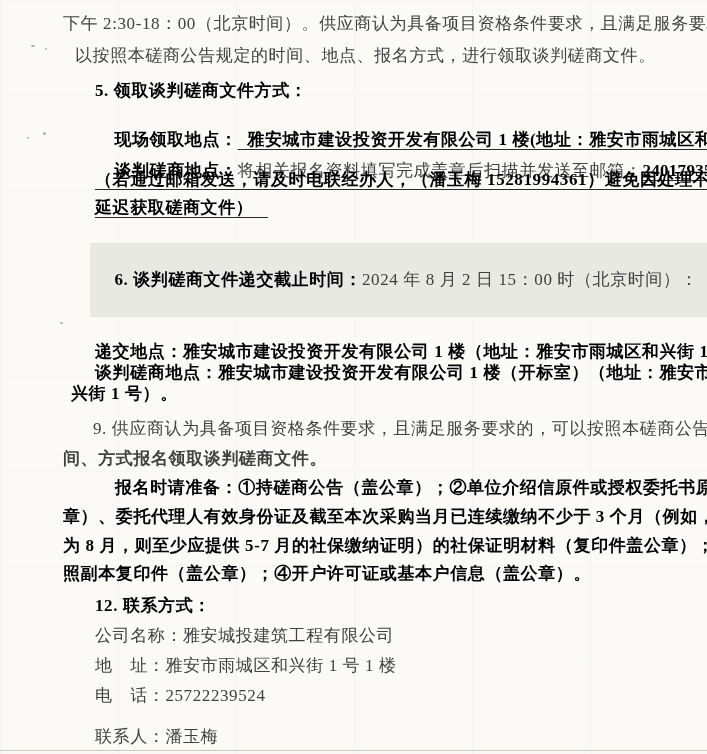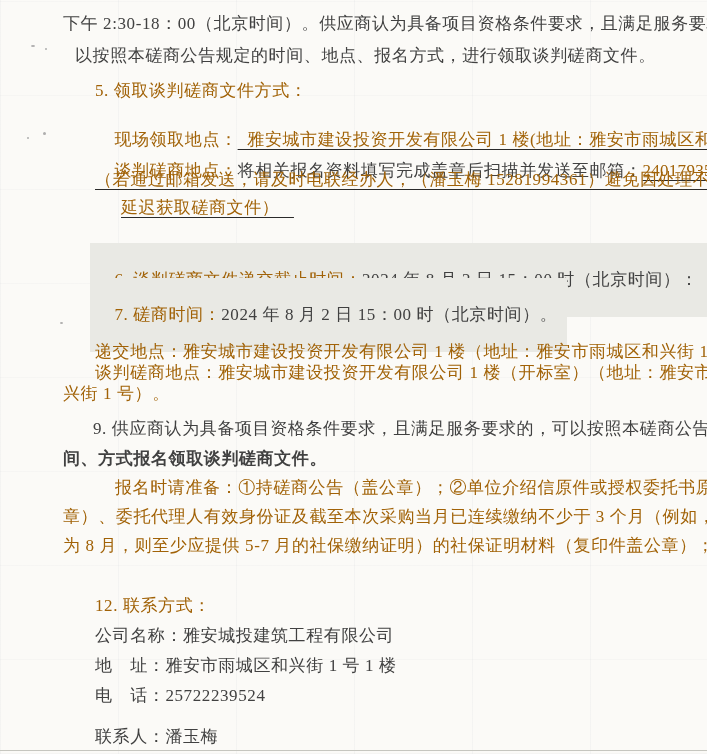--- a/index.html
+++ b/index.html
@@ -25,21 +25,21 @@
   }
   .line {
     position: absolute;
     white-space: pre;
     font-size: 17px;
     line-height: 21px;
     letter-spacing: 0.6px;
     color: #3d3d3d;
   }
   .rg { font-weight: 400; color: #414141; }
-  .bd { font-weight: 400; color: #a16207; }
+  .bd { font-weight: 700; color: #000000; }
   .ul {
     text-decoration: underline;
     text-underline-offset: 4px;
     text-decoration-thickness: 1.4px;
     text-decoration-color: #2a2a2a;
   }
   .hl {
     background: #e9e9e4;
     padding: 5px 10px 6px 5px;
   }
@@ -67,40 +67,38 @@
 
   <div class="line" style="top:108px; left:95px;">
     <span class="bd">现场领取地点：</span><span class="bd ul">  雅安城市建设投资开发有限公司 1 楼(地址：雅安市雨城区和兴街 1 号)。</span>
   </div>
 
   <div class="line" style="top:139px; left:95px;">
     <span class="bd">谈判磋商地点：</span><span class="rg">将相关报名资料填写完成盖章后扫描并发送至邮箱：</span><span class="bd ul email">2401793518@qq.com</span>
   </div>
 
   <div class="line bd ul" style="top:169px; left:95px;">（若通过邮箱发送，请及时电联经办人，（潘玉梅 15281994361）避免因处理不及时导致</div>
-  <div class="line bd ul" style="top:197px; left:95px;margin-left:26px;">延迟获取磋商文件）   </div>
+  <div class="line bd ul" style="top:197px; left:95px;">延迟获取磋商文件）   </div>
 
   <div class="line hl" style="top:243px; left:90px;">
     <span class="bd">6. 谈判磋商文件递交截止时间：</span><span class="rg">2024 年 8 月 2 日 15：00 时（北京时间）：</span>
   </div>
 
-  <div class="line hl" style="top:278px; left:90px;">
-    <span class="bd">7. 磋商时间：</span><span class="rg">2024 年 8 月 2 日 15：00 时（北京时间）。</span>
-  </div>
 
   <div class="line bd" style="top:341px; left:95px;">递交地点：雅安城市建设投资开发有限公司 1 楼（地址：雅安市雨城区和兴街 1 号）。</div>
   <div class="line bd" style="top:362px; left:95px;">谈判磋商地点：雅安城市建设投资开发有限公司 1 楼（开标室）（地址：雅安市雨城区和</div>
-  <div class="line bd" style="top:383px; left:63px;">兴街 1 号）。</div>
+  <div class="line bd" style="top:383px; left:71px;">兴街 1 号）。</div>
 
   <div class="line rg" style="top:418px; left:93px;">9. 供应商认为具备项目资格条件要求，且满足服务要求的，可以按照本磋商公告规定的时</div>
   <div class="line rg" style="top:448px; left:63px;font-weight:bold;">间、方式报名领取谈判磋商文件。</div>
 
   <div class="line bd" style="top:477px; left:115px;">报名时请准备：①持磋商公告（盖公章）；②单位介绍信原件或授权委托书原件（盖公</div>
   <div class="line bd" style="top:506px; left:63px;">章）、委托代理人有效身份证及截至本次采购当月已连续缴纳不少于 3 个月（例如，采购当月</div>
   <div class="line bd" style="top:535px; left:63px;">为 8 月，则至少应提供 5-7 月的社保缴纳证明）的社保证明材料（复印件盖公章）；③营业执</div>
+  <div class="line bd" style="top:563px; left:63px;">照副本复印件（盖公章）；④开户许可证或基本户信息（盖公章）。</div>
 
   <div class="line bd" style="top:595px; left:95px;">12. 联系方式：</div>
   <div class="line rg" style="top:625px; left:95px;">公司名称：雅安城投建筑工程有限公司</div>
   <div class="line rg" style="top:655px; left:95px;">地　址：雅安市雨城区和兴街 1 号 1 楼</div>
   <div class="line rg" style="top:685px; left:95px;">电　话：25722239524</div>
   <div class="line rg" style="top:714px; left:95px;margin-top:12px;">联系人：潘玉梅</div>
 
   <div class="speck" style="left:31px; top:45px; width:4px; height:2px;"></div>
   <div class="speck" style="left:45px; top:48px; width:2px; height:2px;"></div>
   <div class="speck" style="left:43px; top:132px; width:3px; height:3px;"></div>

